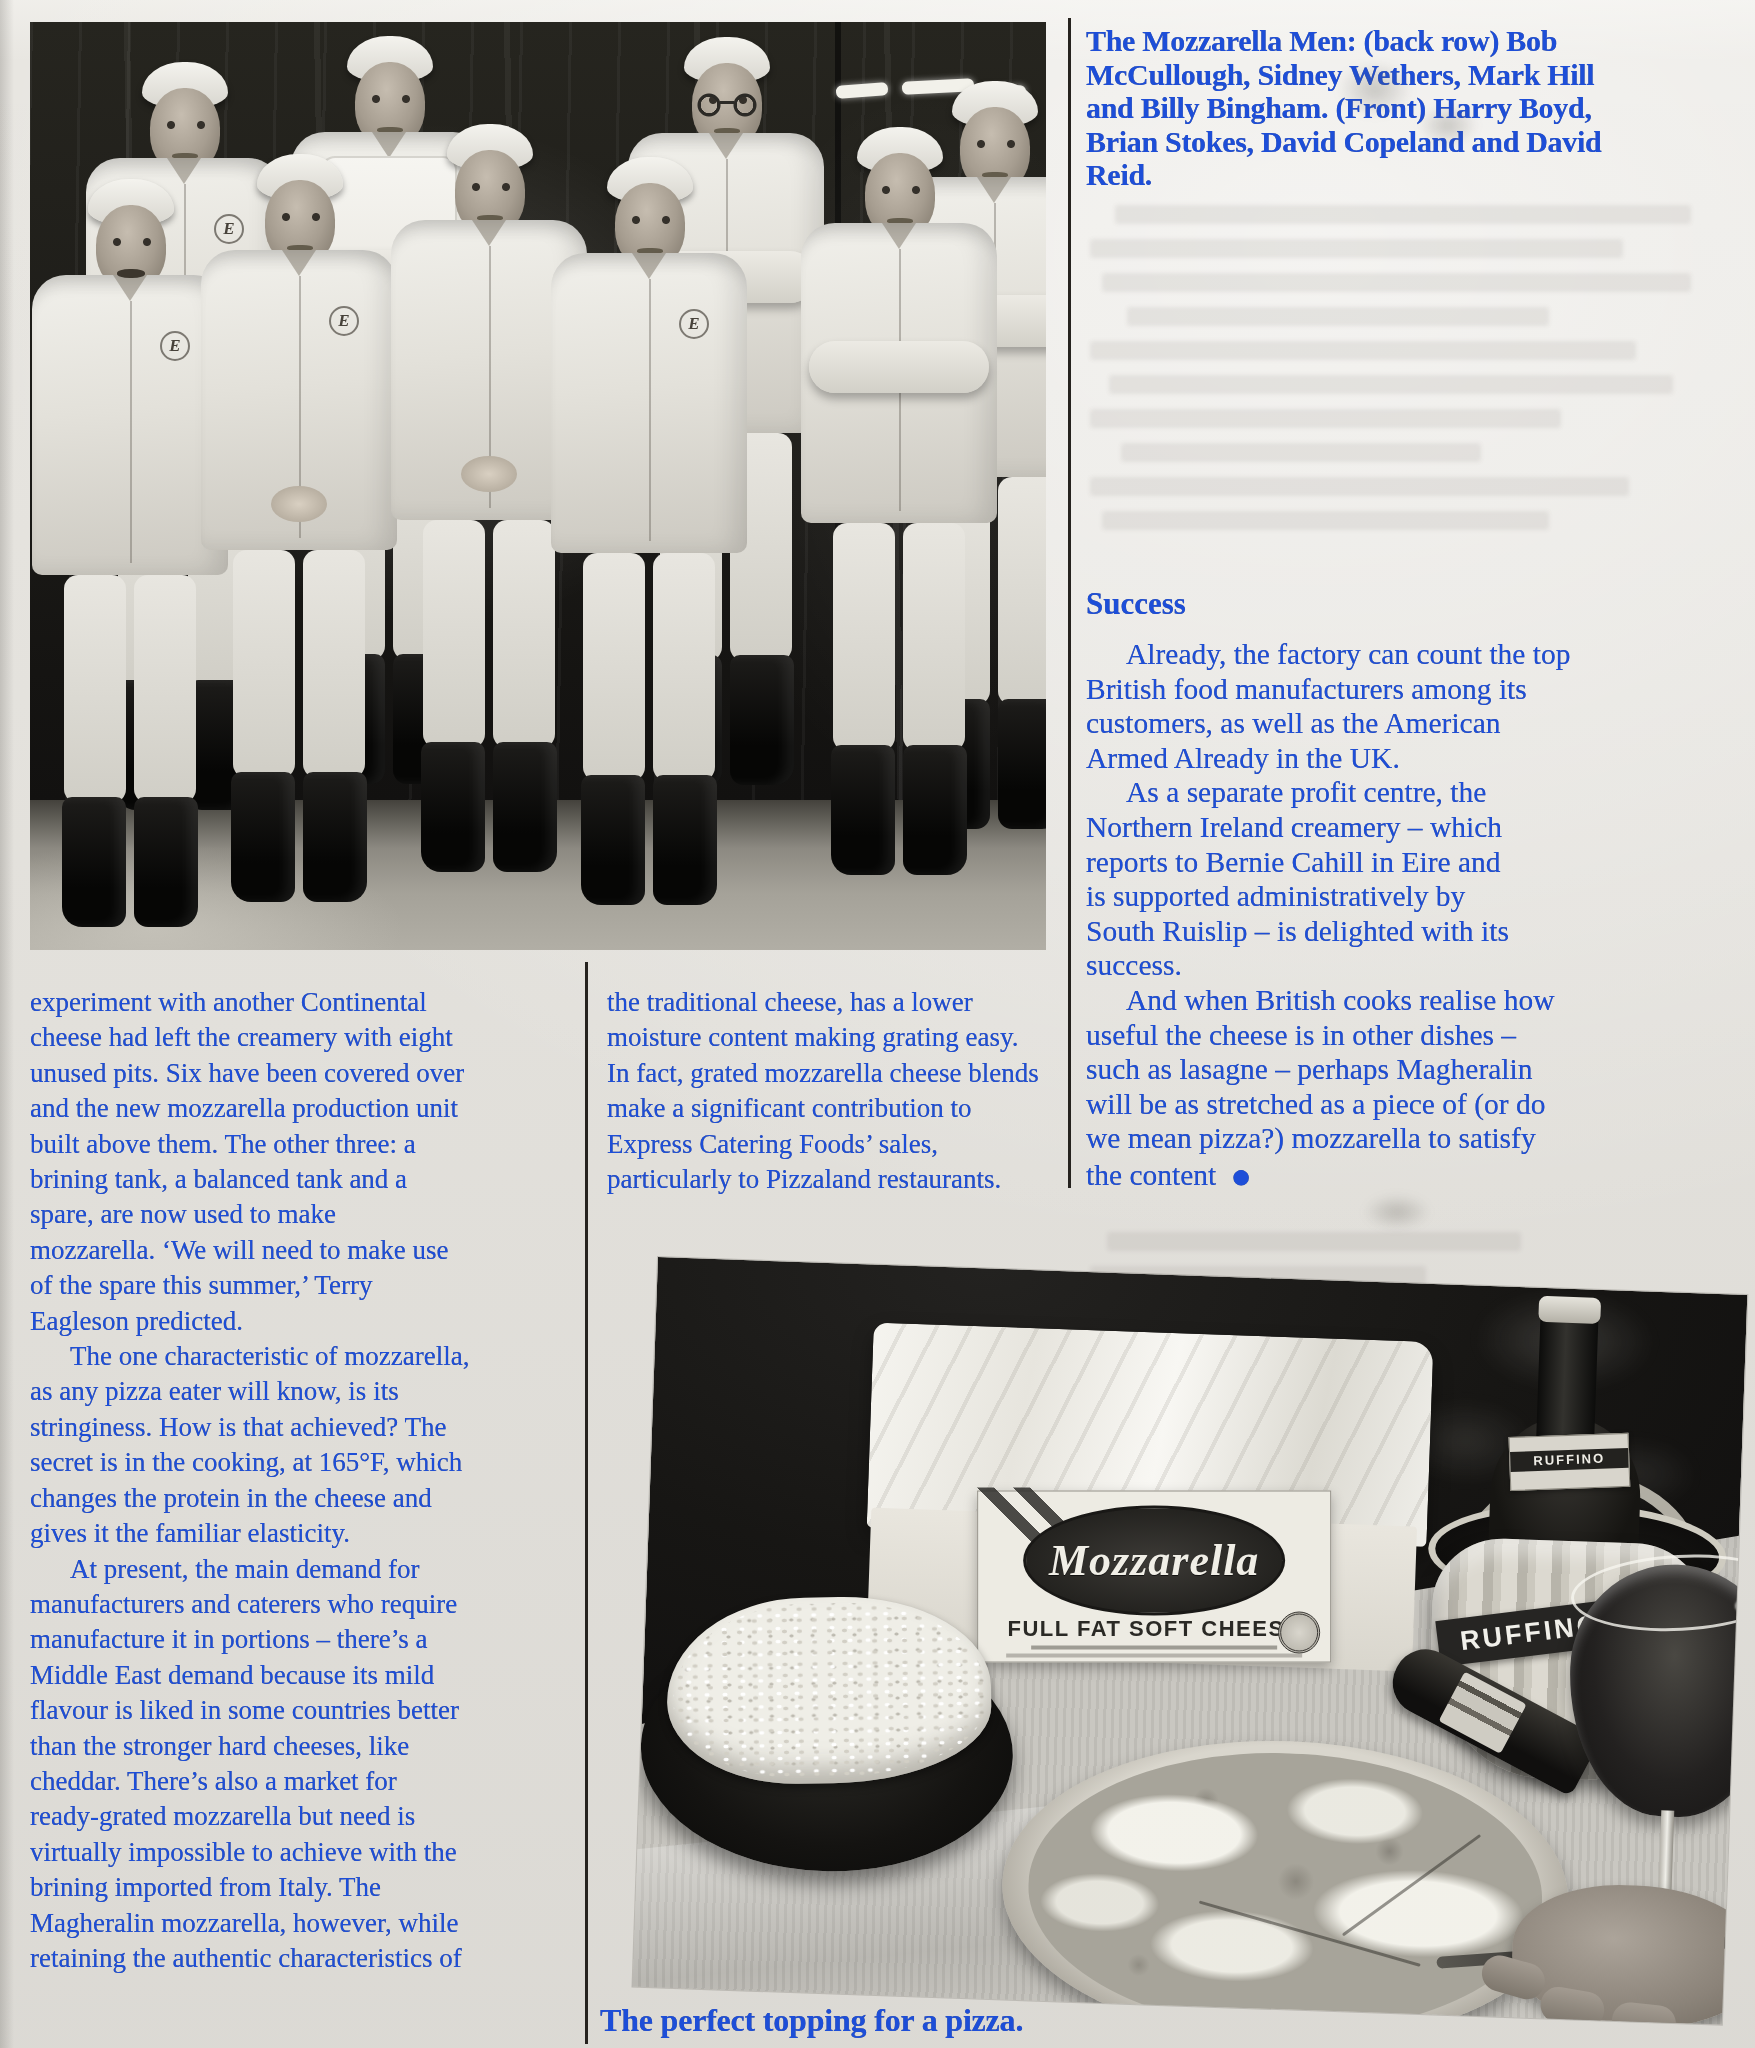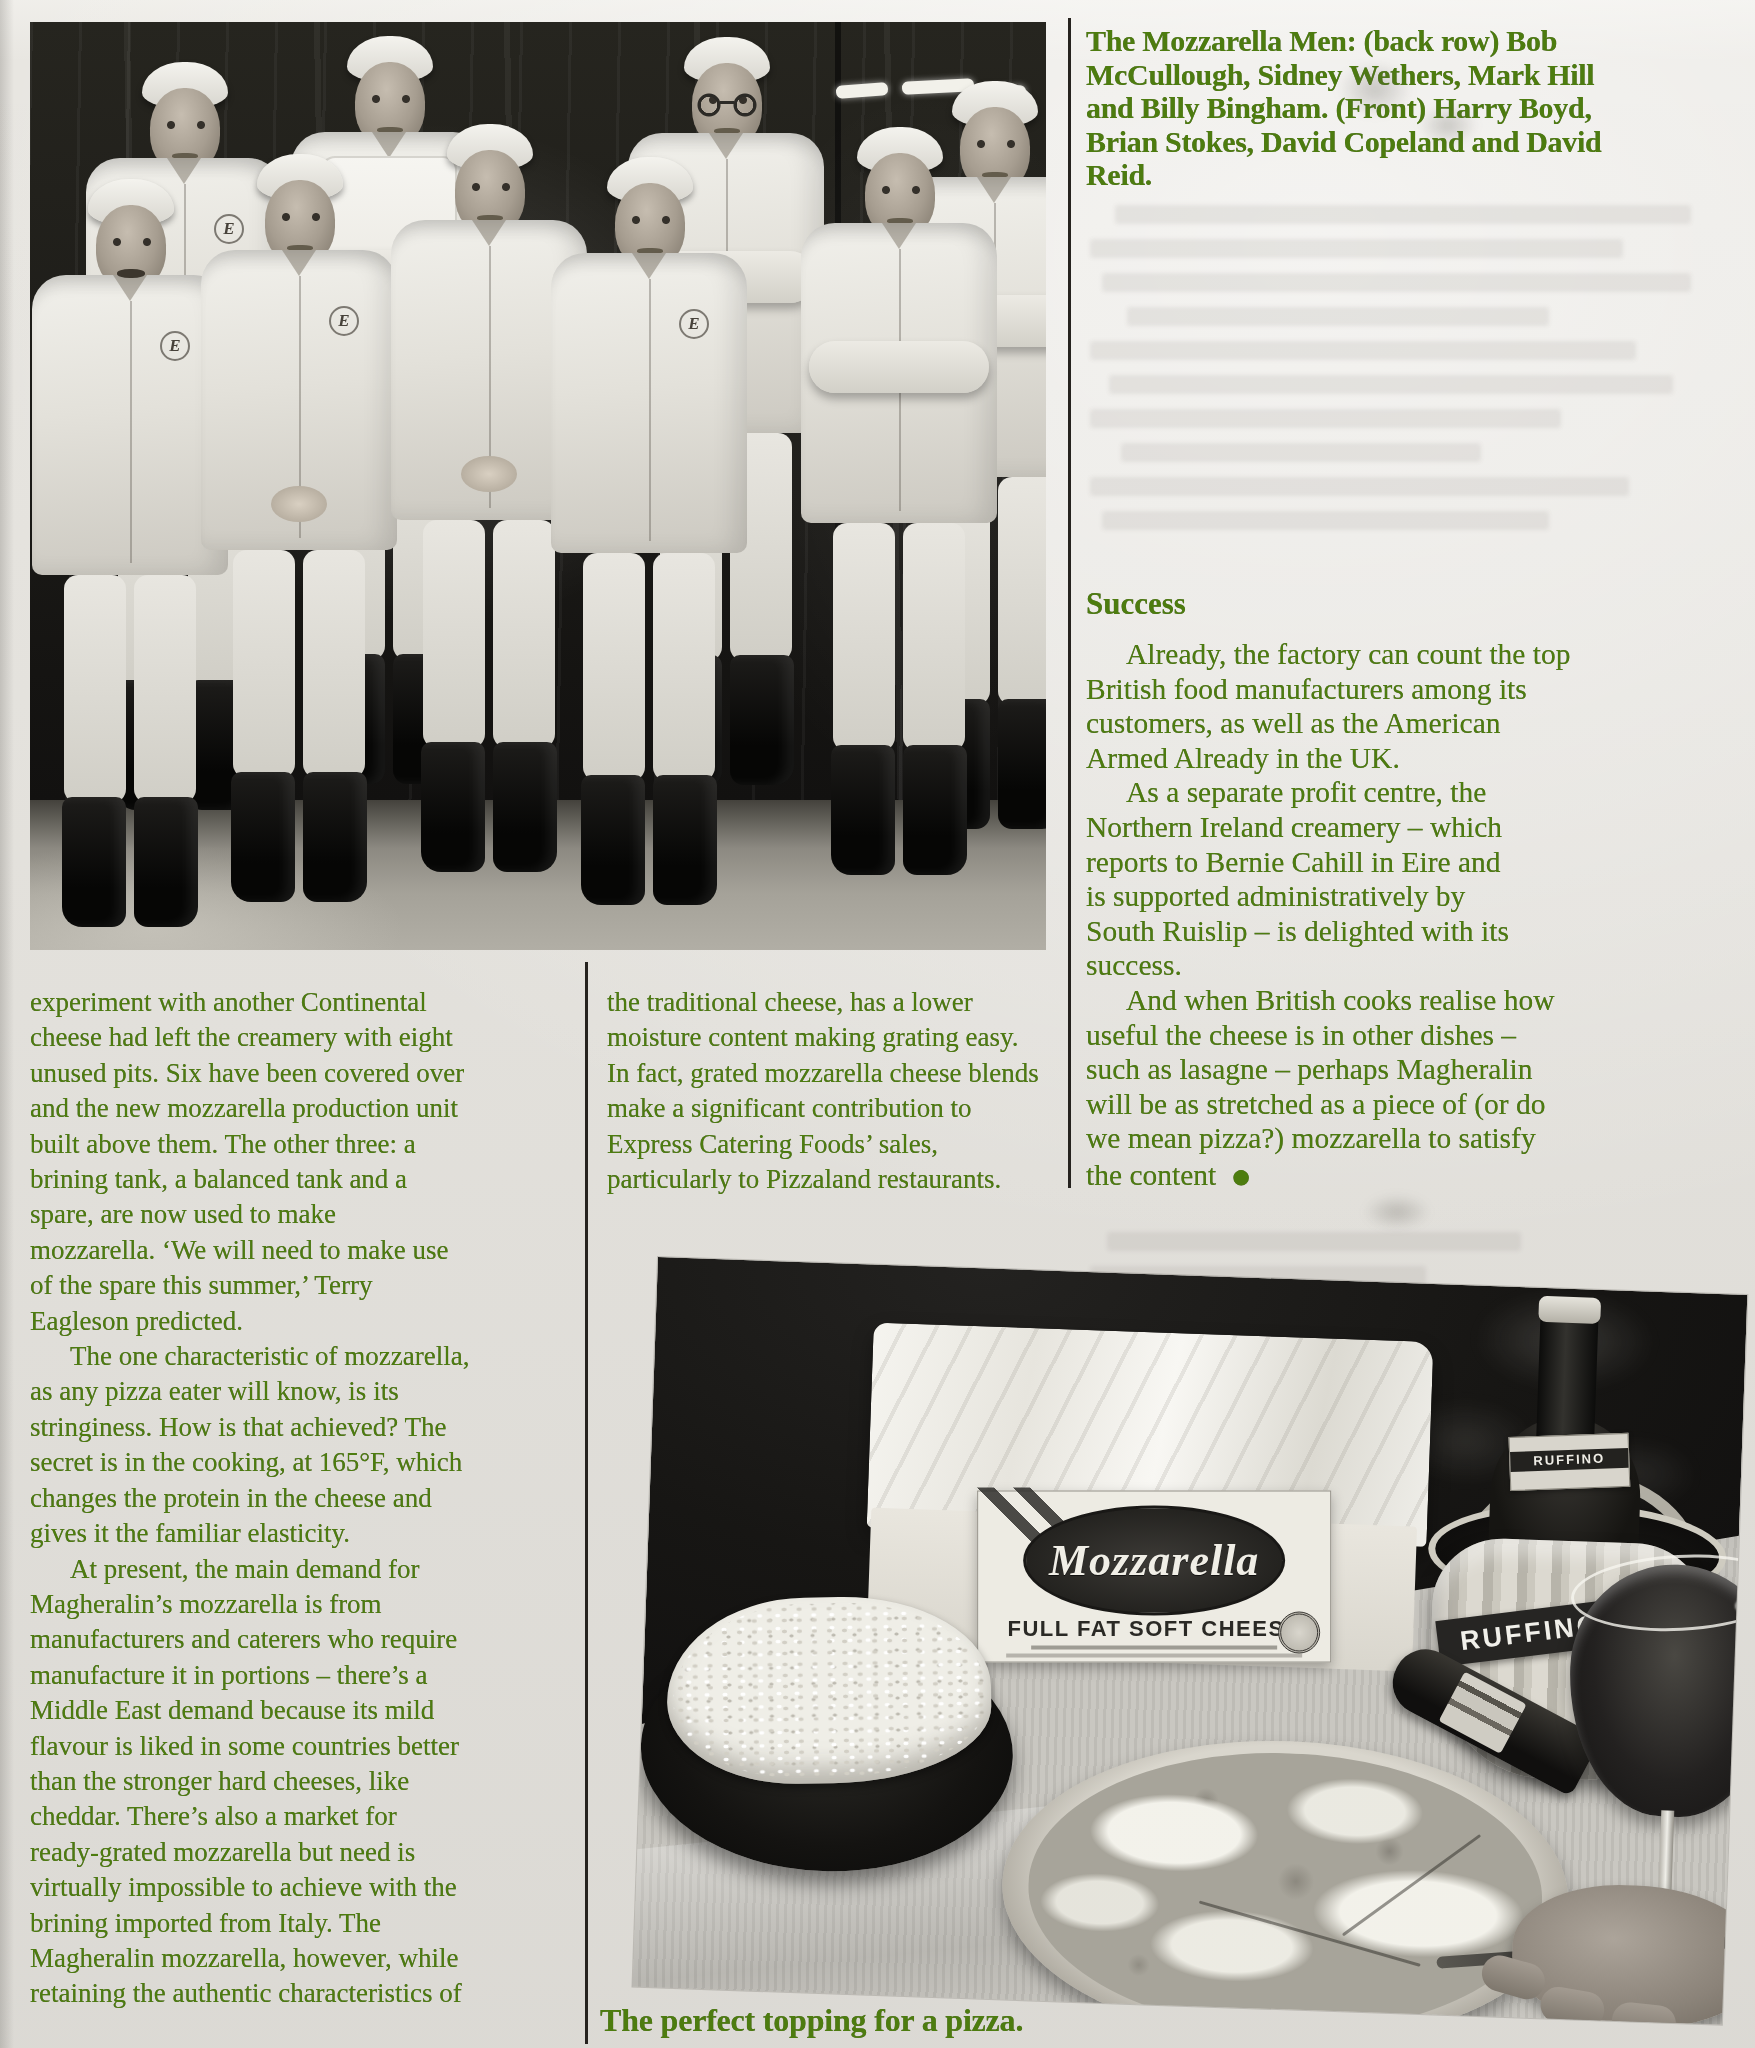--- a/index.html
+++ b/index.html
@@ -6,21 +6,21 @@
   body{
     width:1755px;height:2048px;position:relative;overflow:hidden;
     background:
       radial-gradient(140% 90% at 75% 12%, rgba(255,255,255,.55) 0%, rgba(255,255,255,0) 55%),
       linear-gradient(90deg, rgba(60,57,52,.20) 0px, rgba(60,57,52,0) 14px),
       linear-gradient(180deg, rgba(245,244,240,.6) 0%, rgba(245,244,240,0) 3%, rgba(110,107,100,.10) 100%),
       #e8e6e1;
     font-family:"Liberation Serif", serif;
     color:#221e1b;
   }
-  .txt{position:absolute;color:#4d7c0f;text-shadow:0 0 .5px rgba(34,30,27,.55);}
+  .txt{position:absolute;color:#1d4ed8;text-shadow:0 0 .5px rgba(34,30,27,.55);}
   .ln{white-space:nowrap;}
   .ind{text-indent:40px;}
   #col-left,#col-mid{font-size:27px;line-height:35.4px;}
   #col-right{font-size:29.5px;line-height:34.6px;}
   #cap-tr{font-size:30px;line-height:33.5px;font-weight:bold;letter-spacing:-.3px;}
   #success{font-size:31px;font-weight:bold;}
   #cap-pizza{font-size:32px;font-weight:bold;letter-spacing:-.2px;}
   .vrule{position:absolute;width:2.5px;background:#26231f;}
   .endmark{font-size:36px;margin-left:14px;position:relative;top:3px;}
 
@@ -396,21 +396,20 @@
   <div class="ln">mozzarella. ‘We will need to make use</div>
   <div class="ln">of the spare this summer,’ Terry</div>
   <div class="ln">Eagleson predicted.</div>
   <div class="ln ind">The one characteristic of mozzarella,</div>
   <div class="ln">as any pizza eater will know, is its</div>
   <div class="ln">stringiness. How is that achieved? The</div>
   <div class="ln">secret is in the cooking, at 165°F, which</div>
   <div class="ln">changes the protein in the cheese and</div>
   <div class="ln">gives it the familiar elasticity.</div>
   <div class="ln ind">At present, the main demand for</div>
-  <div class="ln">Magheralin’s mozzarella is from</div>
   <div class="ln">manufacturers and caterers who require</div>
   <div class="ln">manufacture it in portions – there’s a</div>
   <div class="ln">Middle East demand because its mild</div>
   <div class="ln">flavour is liked in some countries better</div>
   <div class="ln">than the stronger hard cheeses, like</div>
   <div class="ln">cheddar. There’s also a market for</div>
   <div class="ln">ready-grated mozzarella but need is</div>
   <div class="ln">virtually impossible to achieve with the</div>
   <div class="ln">brining imported from Italy. The</div>
   <div class="ln">Magheralin mozzarella, however, while</div>

